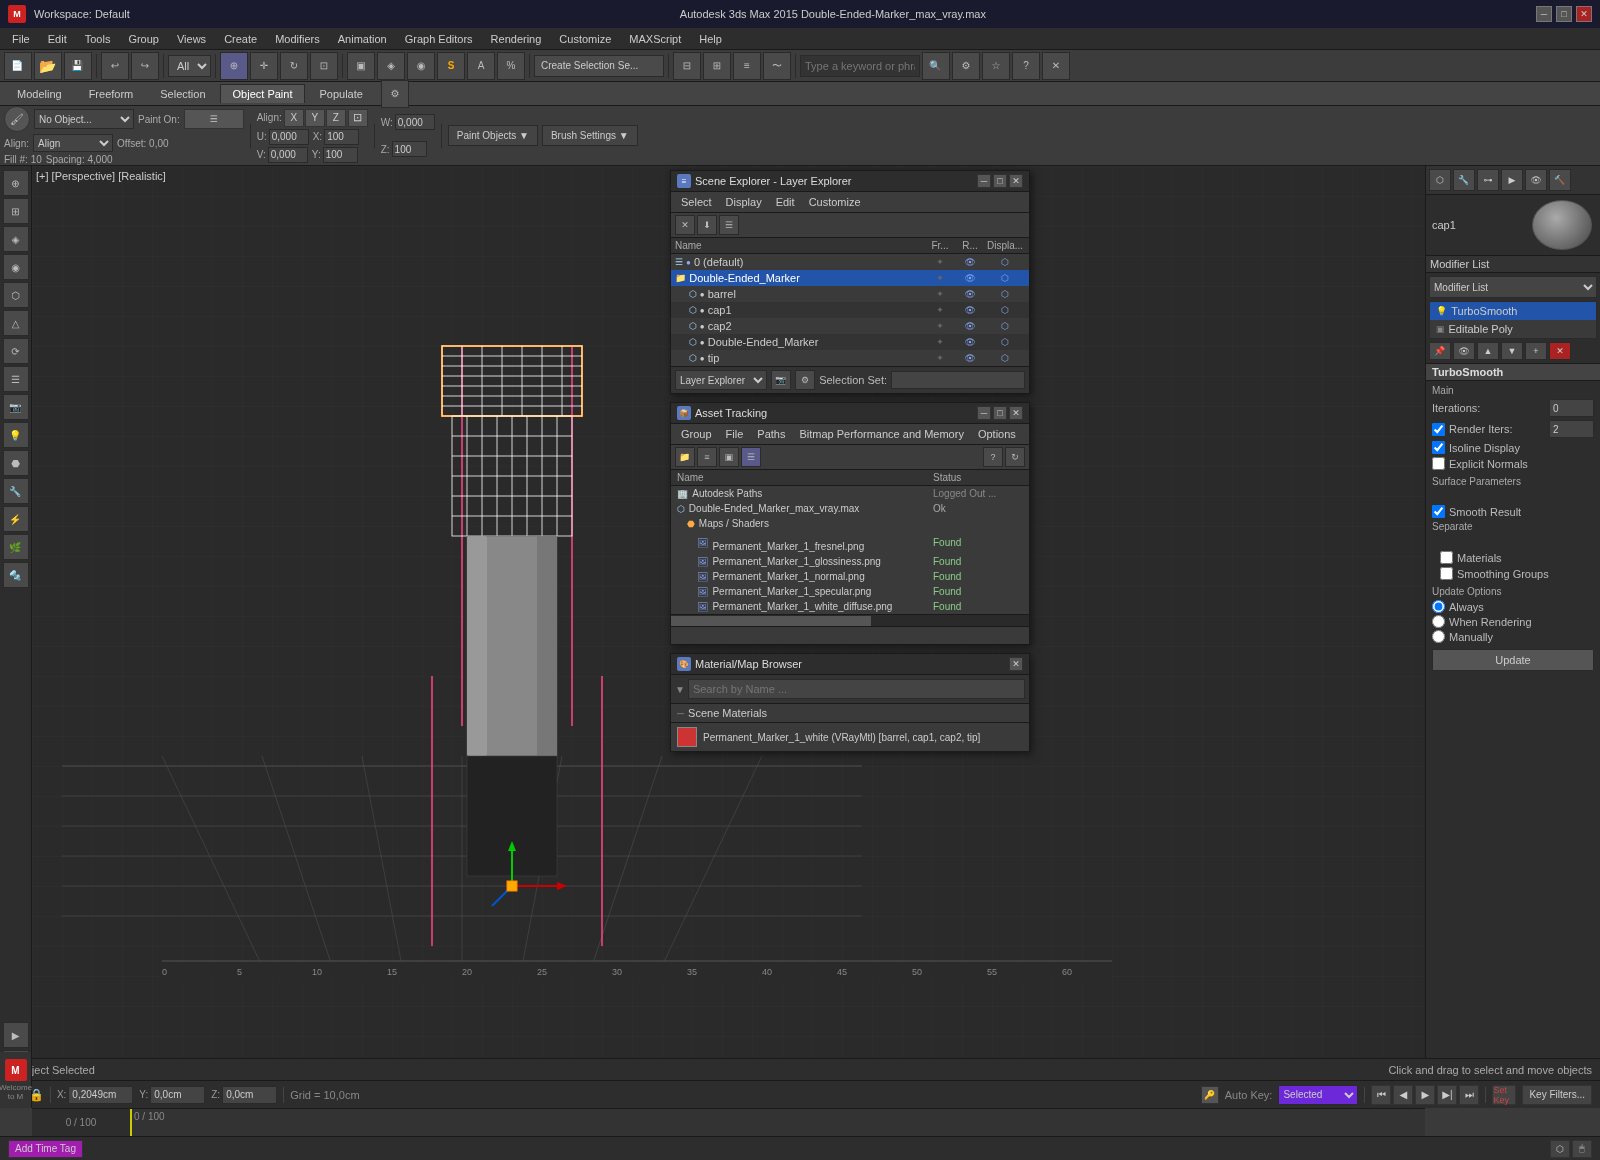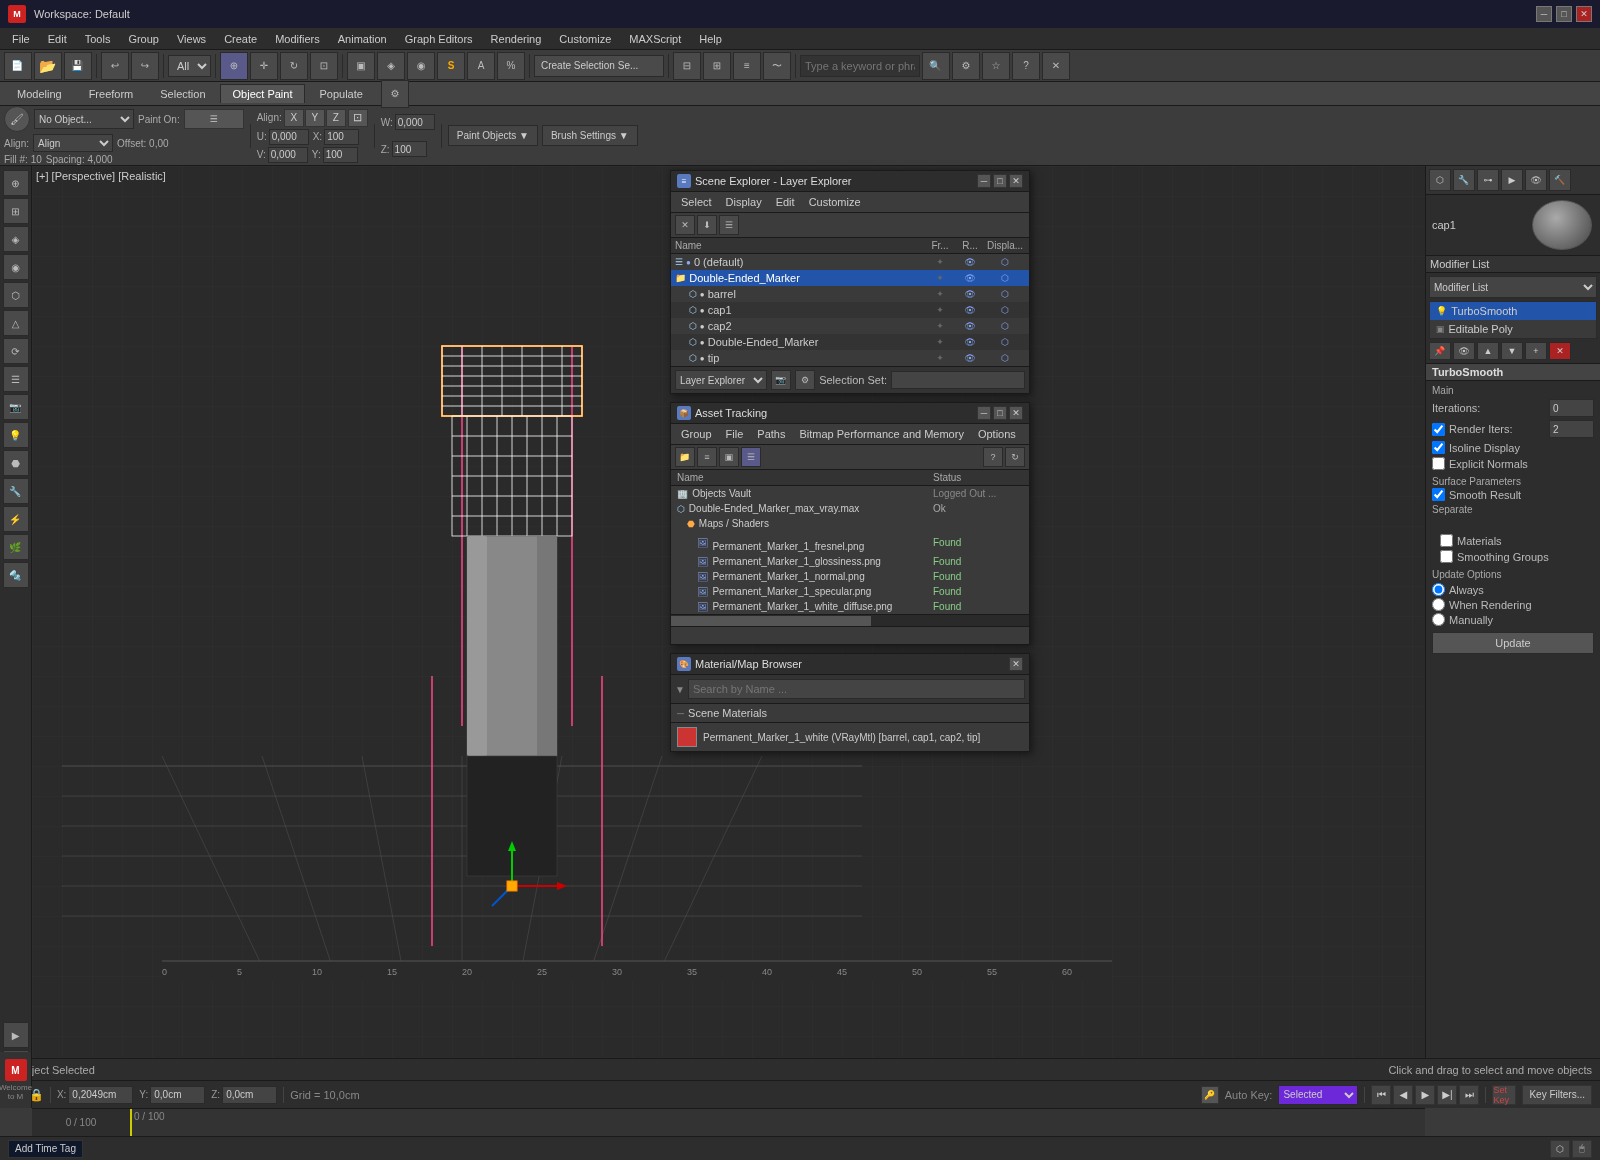--- a/index.html
+++ b/index.html
@@ -242,20 +242,21 @@
     }
   </style>
 </head>
 <body>
 
 <div class="title-bar">
   <div class="title-bar-left">
     <div style="width:18px;height:18px;background:#cc2222;border-radius:2px;display:flex;align-items:center;justify-content:center;font-size:9px;color:white;font-weight:bold;">M</div>
     <span>Workspace: Default</span>
   </div>
+  <div class="title-bar-center">Autodesk 3ds Max 2015  Double-Ended-Marker_max_vray.max</div>
   <div class="title-bar-right">
     <div class="title-btn">─</div>
     <div class="title-btn">□</div>
     <div class="title-btn" style="background:#aa2222;">✕</div>
   </div>
 </div>
 
 <div class="menu-bar">
   <div class="menu-item">File</div>
   <div class="menu-item">Edit</div>
@@ -607,21 +608,21 @@
         <div style="display:flex;align-items:center;margin-bottom:3px;">
           <input type="checkbox" style="margin-right: 4px;" checked="">
           <span style="font-size:11px;color:#bbb;">Isoline Display</span>
         </div>
 
         <div style="display:flex;align-items:center;margin-bottom:6px;">
           <input type="checkbox" style="margin-right: 4px;">
           <span style="font-size:11px;color:#bbb;">Explicit Normals</span>
         </div>
 
-        <div style="font-size:10px;color:#aaa;margin-bottom:1px;">Surface Parameters</div>
+        <div style="font-size:10px;color:#aaa;margin-bottom:18px;">Surface Parameters</div>
 
         <div style="display:flex;align-items:center;margin-bottom:3px;">
           <input type="checkbox" style="margin-right: 4px;" checked="">
           <span style="font-size:11px;color:#bbb;">Smooth Result</span>
         </div>
 
         <div style="font-size:10px;color:#aaa;margin-bottom:19px;">Separate</div>
 
         <div style="display:flex;align-items:center;margin-bottom:3px;padding-left:8px;">
           <input type="checkbox" style="margin-right: 4px;">
@@ -851,21 +852,21 @@
     </div>
 
     <div style="display:flex;padding:2px 6px;border-bottom:1px solid #1a1a1a;font-size:10px;color:#aaa;background:#333;">
       <span style="flex:1;">Name</span>
       <span style="width:90px;">Status</span>
     </div>
 
     <div style="background:#3a3a3a;">
       <div style="display:flex;align-items:center;padding:2px 6px;cursor:pointer;font-size:10px;gap:4px;">
         <span style="font-size:9px;color:#888;">🏢</span>
-        <span style="flex:1;">Objects Vault</span>
+        <span style="flex:1;">Autodesk Paths</span>
         <span style="width:90px;color:#888;">Logged Out ...</span>
       </div>
       <div style="display:flex;align-items:center;padding:2px 6px;cursor:pointer;font-size:10px;gap:4px;">
         <span style="font-size:9px;color:#aaddff;">⬡</span>
         <span style="flex:1;">Double-Ended_Marker_max_vray.max</span>
         <span style="width:90px;color:#aaa;">Ok</span>
       </div>
       <div style="display:flex;align-items:center;padding:2px 6px 2px 16px;cursor:pointer;font-size:10px;gap:4px;">
         <span style="font-size:9px;color:#ffaa44;">⬣</span>
         <span style="flex:1;">Maps / Shaders</span>
@@ -1003,21 +1004,21 @@
     <rect x="0" y="0" width="2" height="28" fill="#cccc00"></rect>
   </svg>
   <div style="position:absolute;left:4px;top:2px;font-size:10px;color:#888;">0 / 100</div>
 </div>
 
 <div style="position:absolute;bottom:24px;left:32px;width:98px;height:28px;background:#2d2d2d;border-top:1px solid #1a1a1a;z-index:5;display:flex;align-items:center;justify-content:center;">
   <span style="font-size:10px;color:#888;">0 / 100</span>
 </div>
 
 <div style="position:absolute;bottom:0;left:0;right:0;background:#2d2d2d;height:24px;display:flex;align-items:center;padding:0 8px;border-top:1px solid #1a1a1a;gap:4px;z-index:5;">
-  <button style="height:18px;padding:0 6px;background:#0f172a;border:1px solid #333;color:#ccc;font-size:10px;cursor:pointer;">Add Time Tag</button>
+  <button style="height:18px;padding:0 6px;background:#a21caf;border:1px solid #333;color:#ccc;font-size:10px;cursor:pointer;">Add Time Tag</button>
   <div style="flex:1;"></div>
   <div style="display:flex;gap:2px;">
     <div style="width:20px;height:18px;background:#444;border:1px solid #333;cursor:pointer;display:flex;align-items:center;justify-content:center;font-size:9px;">⬡</div>
     <div style="width:20px;height:18px;background:#444;border:1px solid #333;cursor:pointer;display:flex;align-items:center;justify-content:center;font-size:9px;">🖱</div>
   </div>
 </div>
 
 <div style="position:absolute;bottom:52px;left:0;width:32px;height:56px;background:#333;border-right:1px solid #1a1a1a;display:flex;flex-direction:column;align-items:center;justify-content:center;gap:2px;z-index:6;">
   <div style="width:22px;height:22px;background:#cc2222;border-radius:2px;display:flex;align-items:center;justify-content:center;font-size:10px;font-weight:bold;color:white;cursor:pointer;">M</div>
   <div style="font-size:8px;color:#888;text-align:center;">Welcome to M</div>

